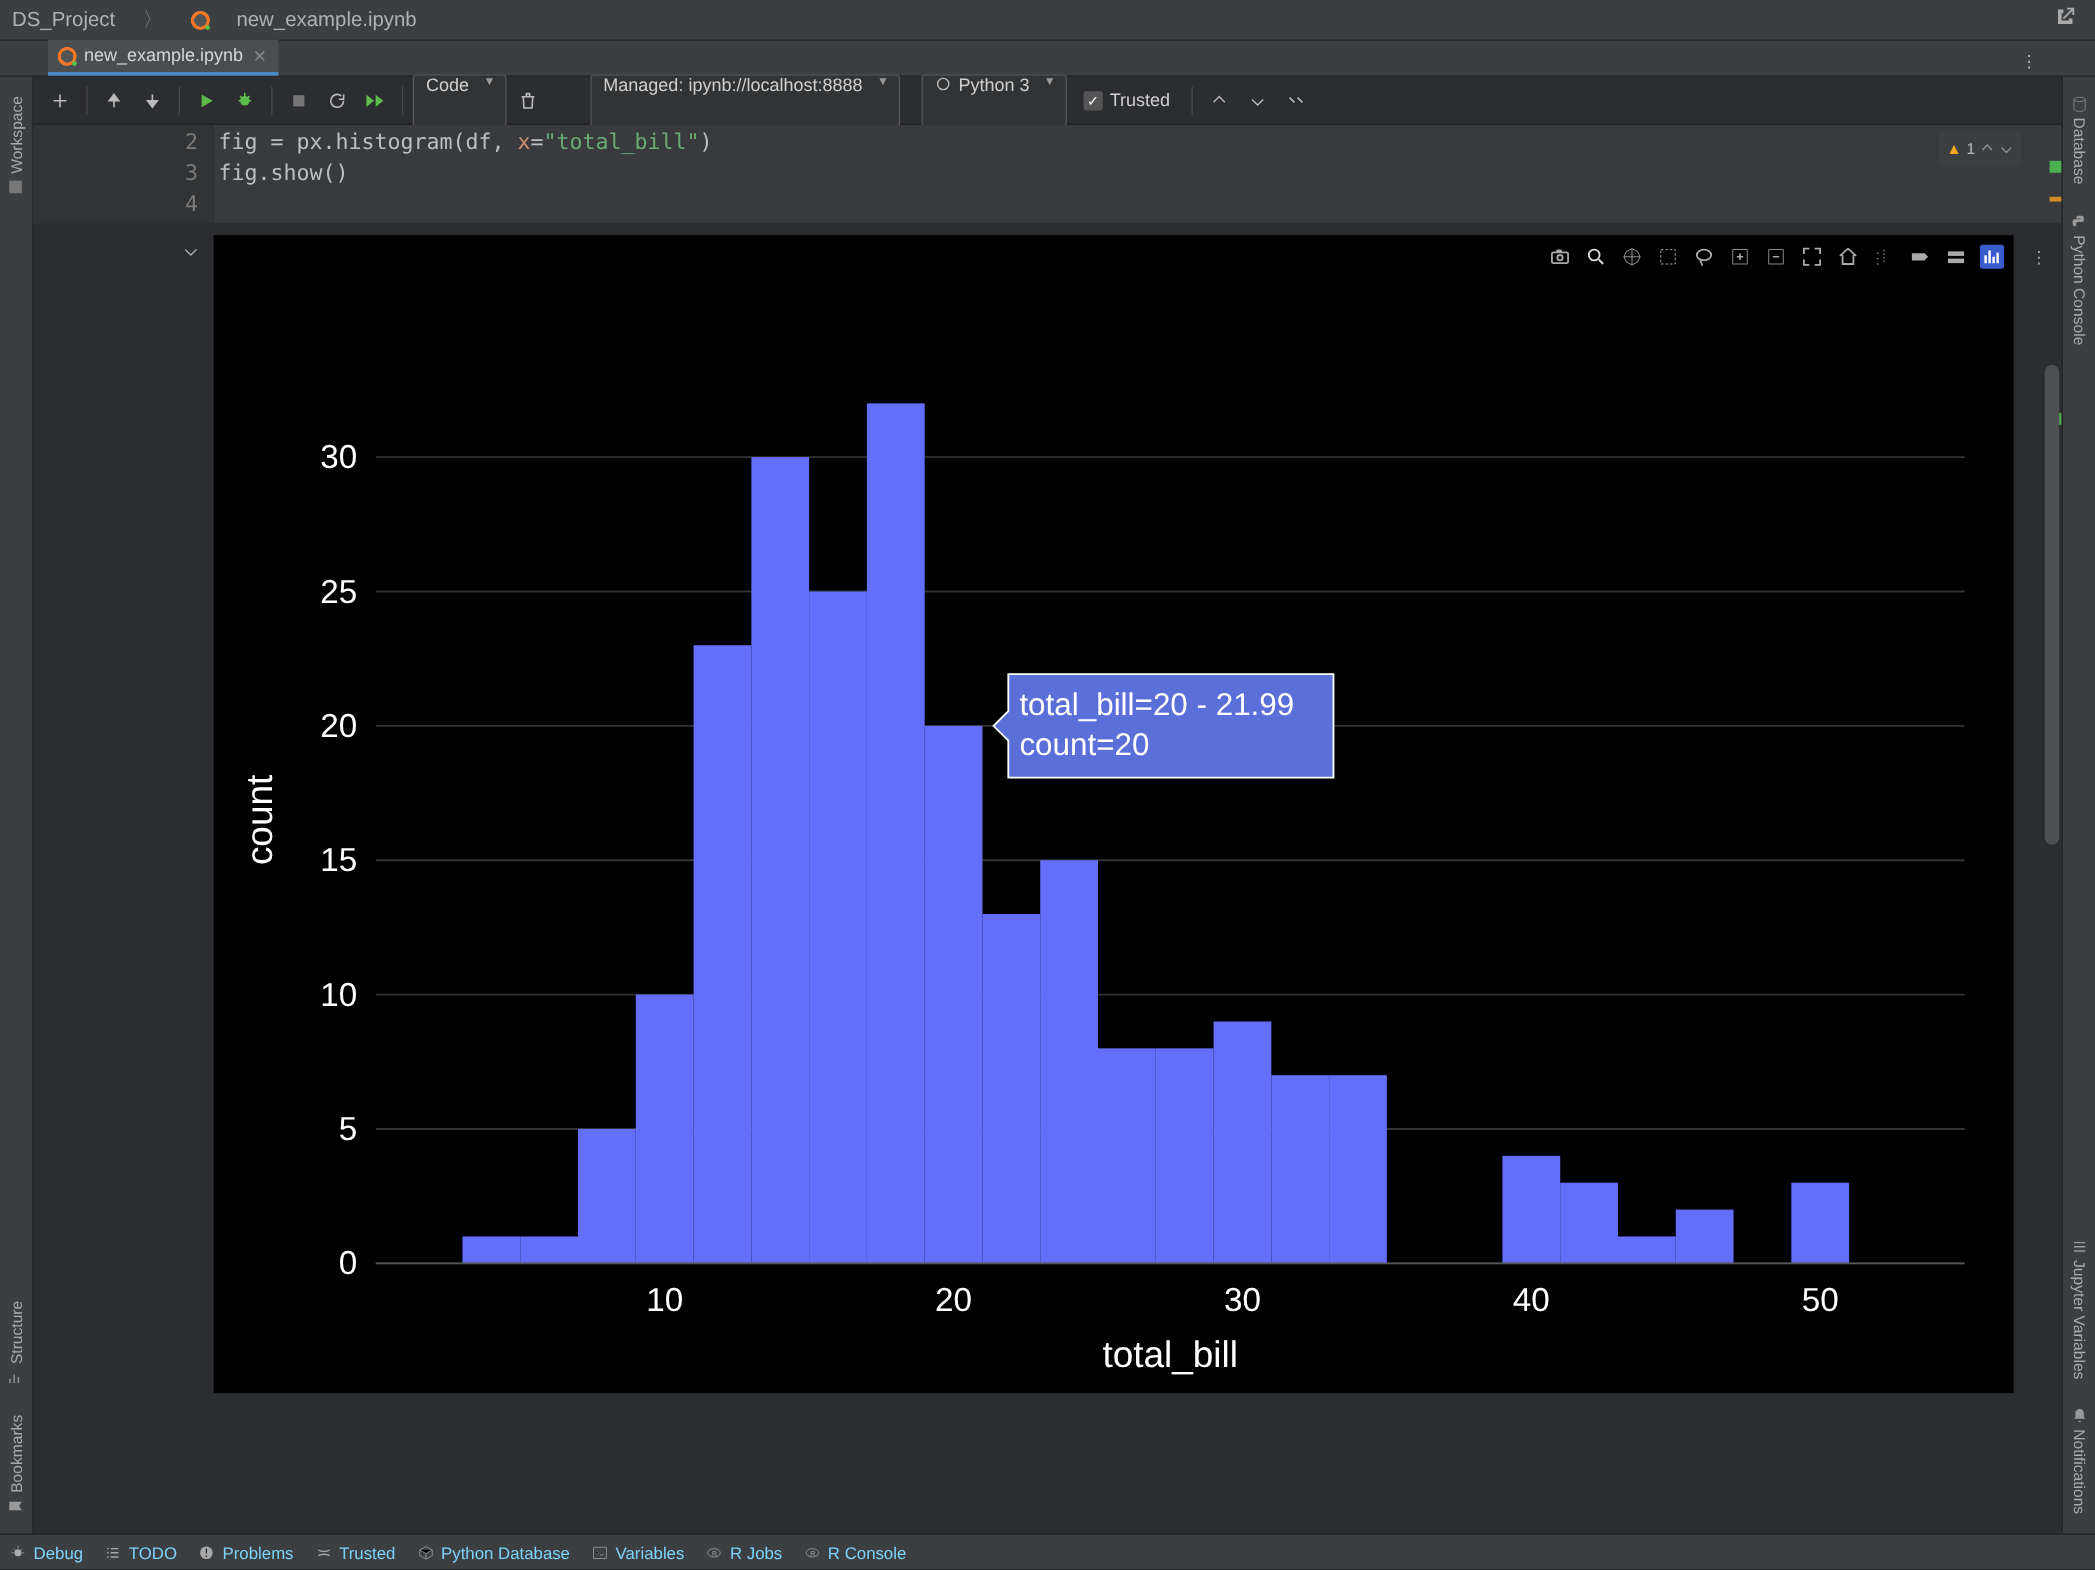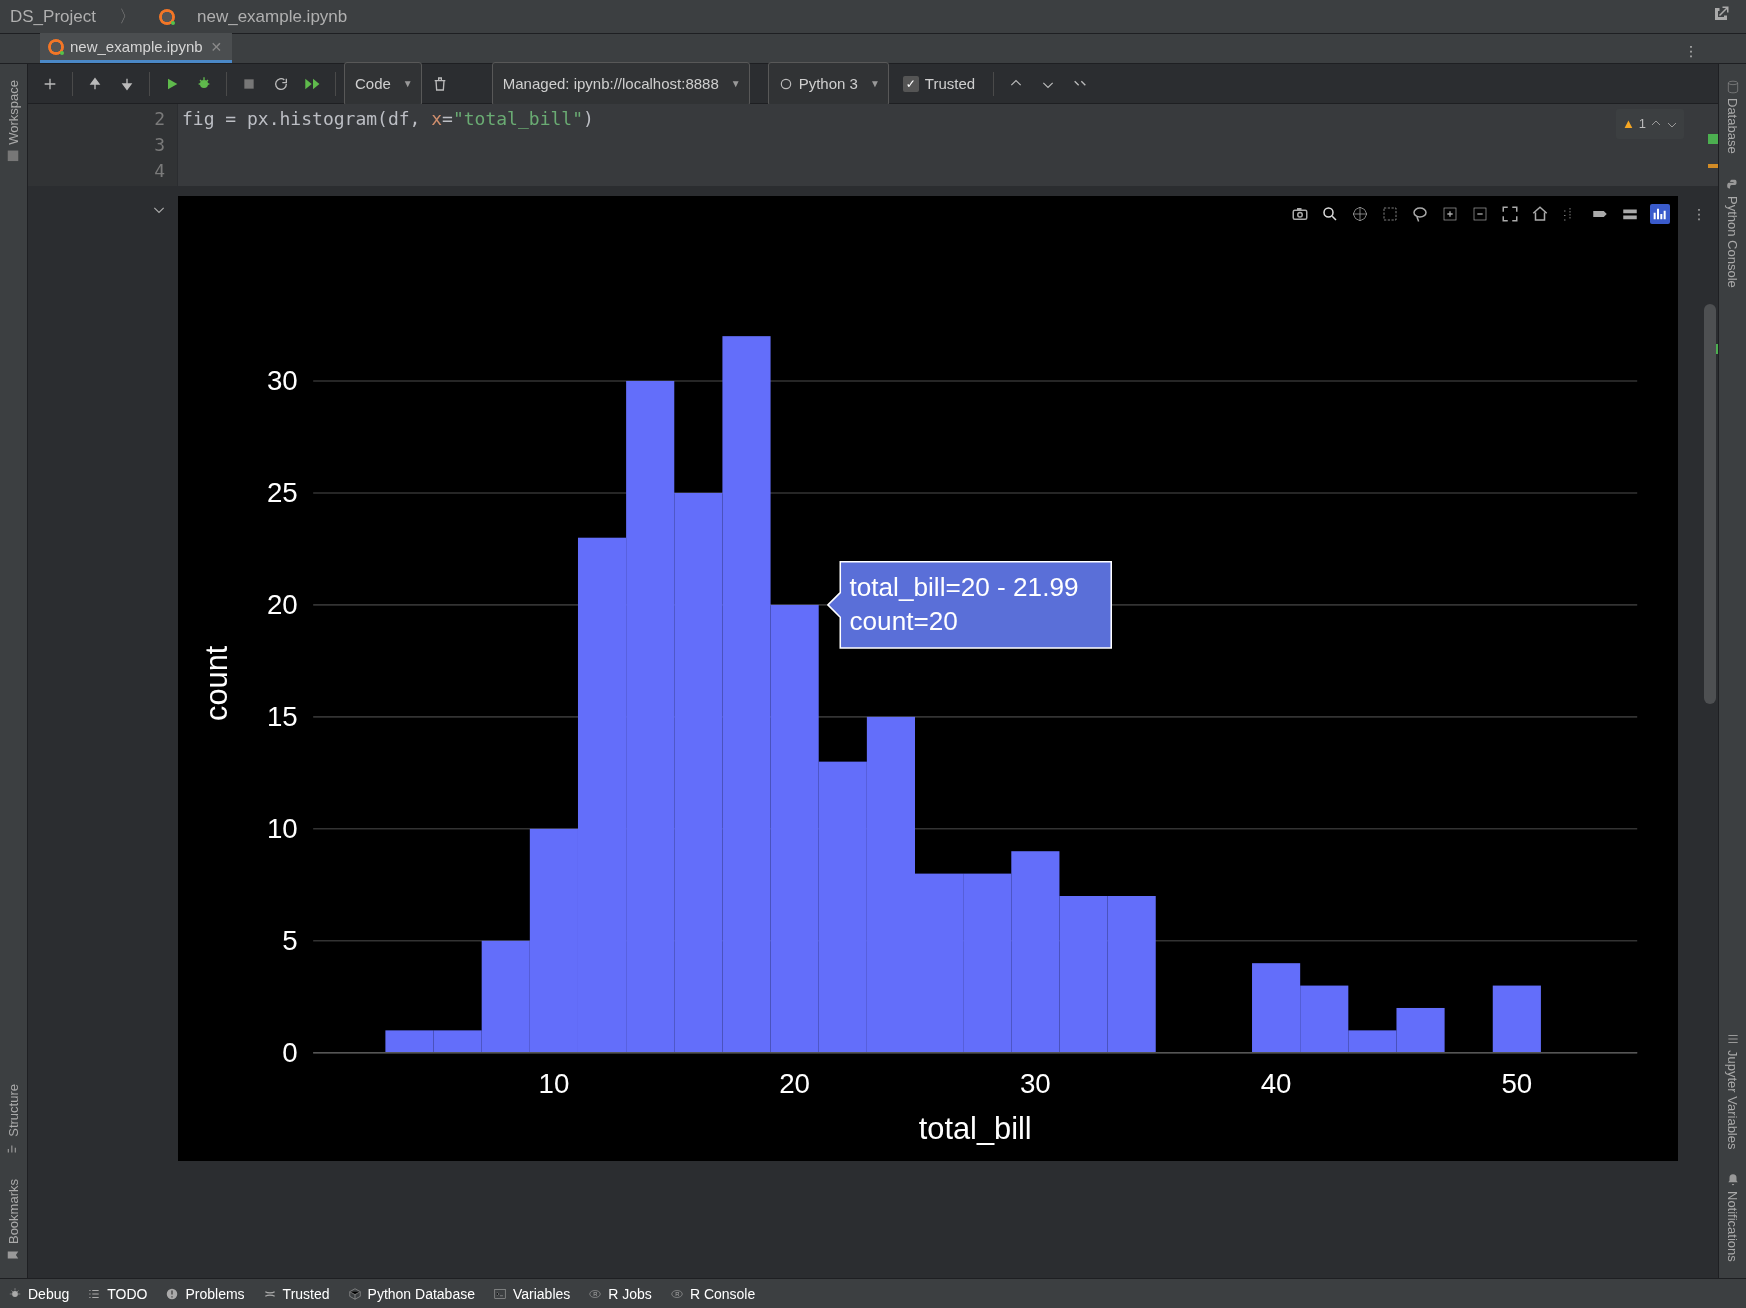--- a/index.html
+++ b/index.html
@@ -100,21 +100,21 @@
   .tbtn {
     width: 28px; height: 28px;
     display: inline-flex; align-items: center; justify-content: center;
     border-radius: 3px;
     cursor: pointer;
     color: #bfbfbf;
   }
   .tsep { width: 1px; height: 24px; background: #4a4a4a; margin: 0 4px; }
   .sel {
     height: 44px;
-    display: inline-flex; align-items: center;
+    display: inline-flex; align-items: flex-start;
     padding: 0 8px 0 10px;
     border: 1px solid #585858;
     border-radius: 3px;
     background: #313335;
     color: #cfcfcf;
     cursor: pointer;
     gap: 6px;
     font-size: 15px;
   }
   .sel .caret { font-size: 10px; color: #999; margin-left: 6px; }
@@ -177,21 +177,21 @@
   
   .statusbar {
     height: 30px;
     display: flex;
     align-items: center;
     padding: 0 8px;
     gap: 18px;
     background: #3c3f41;
     border-top: 1px solid #1e1f22;
     font-size: 14px;
-    color: #ffffff;
+    color: #7dd3fc;
   }
   .statusbar .sbtn { display:inline-flex; align-items:center; gap:6px; cursor:pointer; }
   .statusbar .sbtn svg { flex-shrink: 0; }
 
   
   .scroll-track { position:absolute; right:0; top:0; width:16px; bottom:0; }
   .scroll-thumb { position:absolute; right:2px; width:12px; top:200px; height:400px; background:#4e5052; border-radius:6px; }
   .marker-green { position:absolute; right:0; width:10px; height:10px; background:#4caf50; }
   .marker-orange { position:absolute; right:0; width:10px; height:4px; background:#d28b26; }
 
@@ -357,20 +357,21 @@
     <div class="cells" data-interactable="false">
 
       <div class="codecell" data-interactable="true">
         <div class="gutter" data-interactable="false">
           <div>2</div>
           <div>3</div>
           <div>4</div>
         </div>
         <div class="codecontent" data-interactable="true">
           <div><span class="tok-ident">fig = px.histogram(df, </span><span class="tok-param">x</span><span class="tok-ident">=</span><span class="tok-str">"total_bill"</span><span class="tok-ident">)</span></div>
+          <div><span class="tok-ident">fig.show()</span></div>
 
           <div class="warnbadge" data-interactable="true">
             <span class="tri" data-interactable="false">▲</span>
             <span data-interactable="false">1</span>
             <svg width="12" height="12" viewBox="0 0 24 24">
                 <path d="M4 14l8-8 8 8" stroke="#999" stroke-width="2" fill="none"></path>
               </svg>
             <svg width="12" height="12" viewBox="0 0 24 24">
                 <path d="M4 10l8 8 8-8" stroke="#999" stroke-width="2" fill="none"></path>
               </svg>

